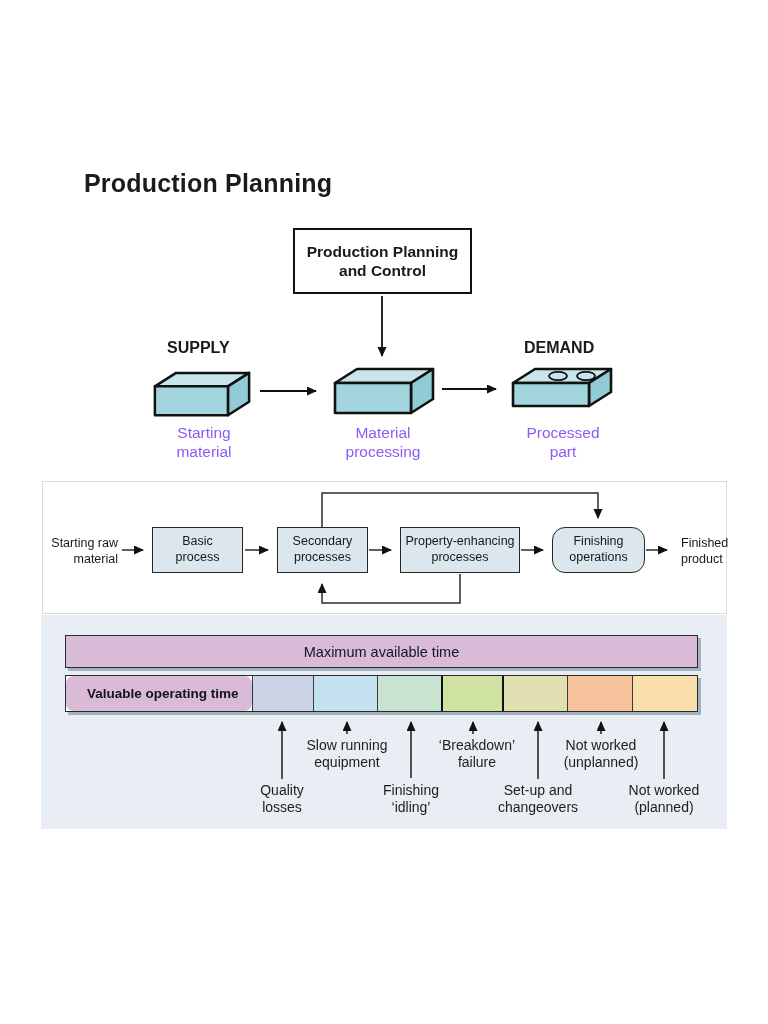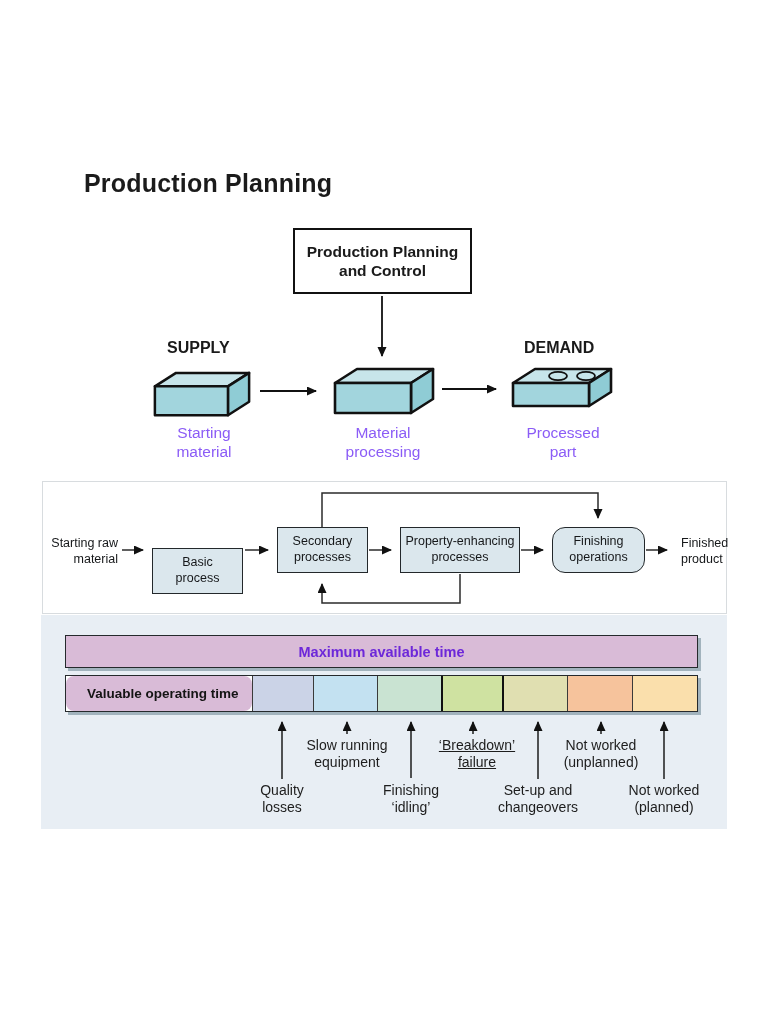--- a/index.html
+++ b/index.html
@@ -61,21 +61,21 @@
     background: #e8eef4;
   }
   .time-bar {
     position: absolute; left: 65px; width: 633px;
     border: 1.6px solid #25292c;
     box-shadow: 3px 3px 0 #a2b3bd;
     background: #d9bbd7;
   }
   .bar-max { top: 635px; height: 33px;
     display: flex; align-items: center; justify-content: center;
-    font-size: 14.5px; font-weight: 700; color: #6d28d9; }
+    font-size: 14.5px; font-weight: 400; color: #0f172a; }
   .bar-op  { top: 675px; height: 37px; display: flex; background: #fff; }
   .bar-op .seg {
     height: 100%;
     display: flex; align-items: center;
   }
   .bar-op .seg.first {
     font-size: 13.5px; font-weight: 700; white-space: nowrap;
     padding-left: 21px; color: #141414; border-radius: 8px;
   }
   .callout {
@@ -127,21 +127,21 @@
   <div class="abs station-label pre" style="left:383px; top:424px;">Material
 processing</div>
   <div class="abs station-label pre" style="left:563px; top:424px;">Processed
 part</div>
 
   <div class="abs flow-region"></div>
 
   <div class="abs flow-endtext pre" style="left:50px; top:535px; width:68px; text-align:right;">Starting raw
 material</div>
 
-  <div class="flow-box pre" style="left:152px; width:91px;margin-top:21px;">Basic
+  <div class="flow-box pre" style="left:152px; width:91px;">Basic
 process</div>
   <div class="flow-box pre" style="left:277px; width:91px;">Secondary
 processes</div>
   <div class="flow-box pre" style="left:400px; width:120px;">Property-enhancing
 processes</div>
   <div class="flow-box pre" style="left:552px; width:93px;border-radius:13px;">Finishing
 operations</div>
 
   <div class="abs flow-endtext pre" style="left:681px; top:535px;">Finished
 product</div>
@@ -155,21 +155,21 @@
       <div class="seg" style="width: 9.6%; background: rgb(203, 211, 231); border-left: 1px solid rgb(58, 58, 58);"></div>
       <div class="seg" style="width: 10.2%; background: rgb(195, 225, 241); border-left: 1px solid rgb(58, 58, 58);"></div>
       <div class="seg" style="width: 10.2%; background: rgb(201, 227, 210); border-left: 1px solid rgb(58, 58, 58);"></div>
       <div class="seg" style="width: 9.6%; background: rgb(207, 226, 161); border-left: 2px solid rgb(16, 16, 16);"></div>
       <div class="seg" style="width: 10.3%; background: rgb(224, 223, 177); border-left: 2px solid rgb(16, 16, 16);"></div>
       <div class="seg" style="width: 10.3%; background: rgb(246, 195, 156); border-left: 1px solid rgb(58, 58, 58);"></div>
       <div class="seg" style="width: 10.3%; background: rgb(250, 223, 172); border-left: 1px solid rgb(58, 58, 58);"></div>
     </div>
 
   <div class="callout" style="left:347px; top:737px; width:108px;">Slow running equipment</div>
-  <div class="callout" style="left:477px; top:737px; width:100px;text-decoration:underline;">‘Breakdown’ failure</div>
+  <div class="callout" style="left:477px; top:737px; width:100px;">‘Breakdown’ failure</div>
   <div class="callout" style="left:601px; top:737px; width:100px;">Not worked (unplanned)</div>
 
   <div class="callout" style="left:282px; top:782px; width:64px;">Quality losses</div>
   <div class="callout" style="left:411px; top:782px; width:90px;">Finishing ‘idling’</div>
   <div class="callout" style="left:538px; top:782px; width:104px;">Set-up and changeovers</div>
   <div class="callout" style="left:664px; top:782px; width:90px;">Not worked (planned)</div>
 
   <svg class="arrow-layer" width="768" height="1024" viewBox="0 0 768 1024">
     <defs>
       <marker id="ah" markerUnits="userSpaceOnUse" markerWidth="11" markerHeight="10" refX="9" refY="4.5" orient="auto">

